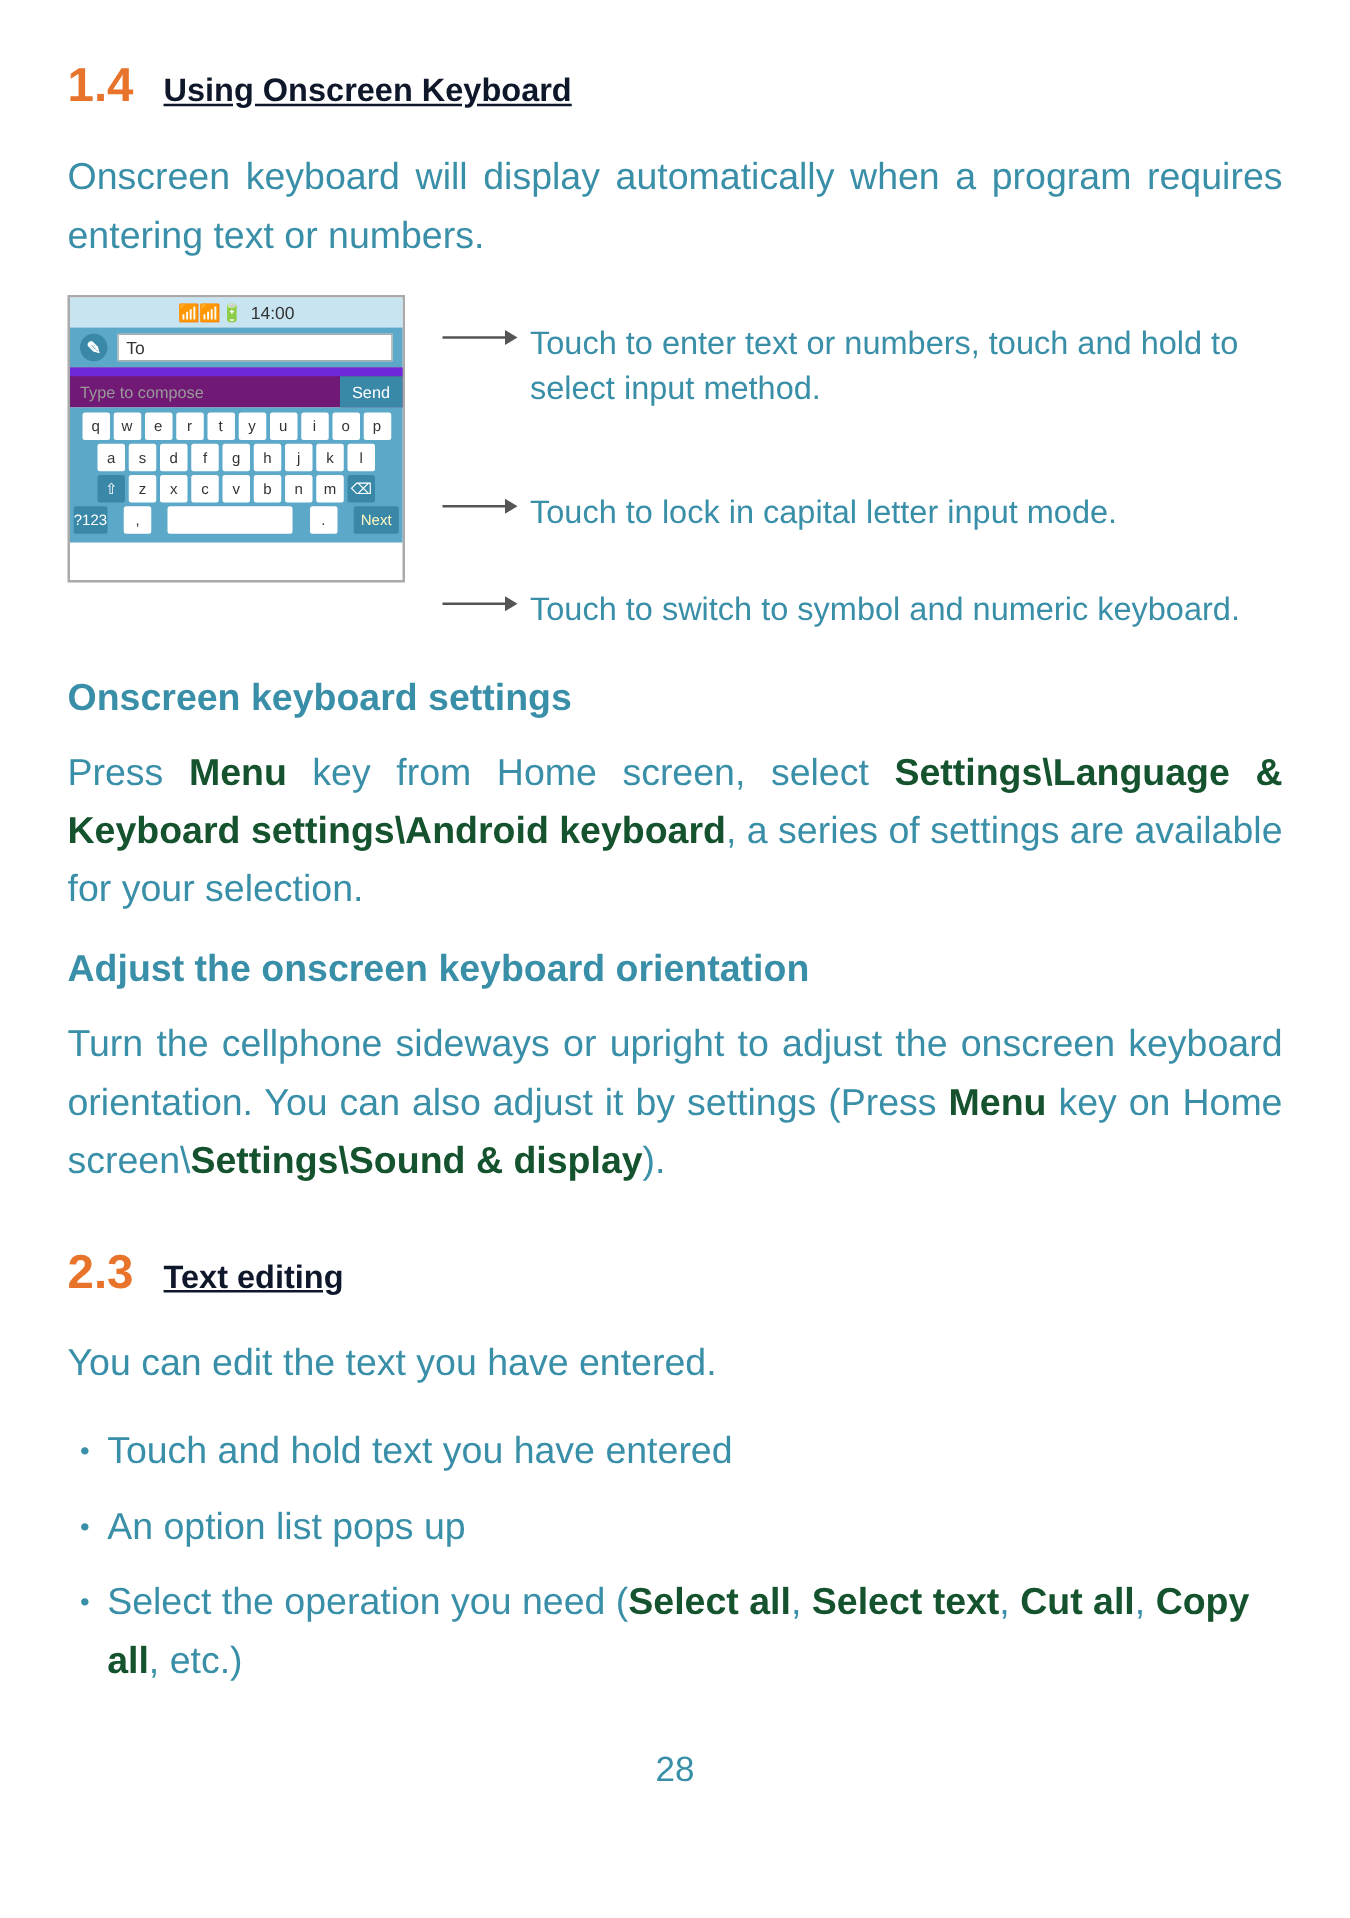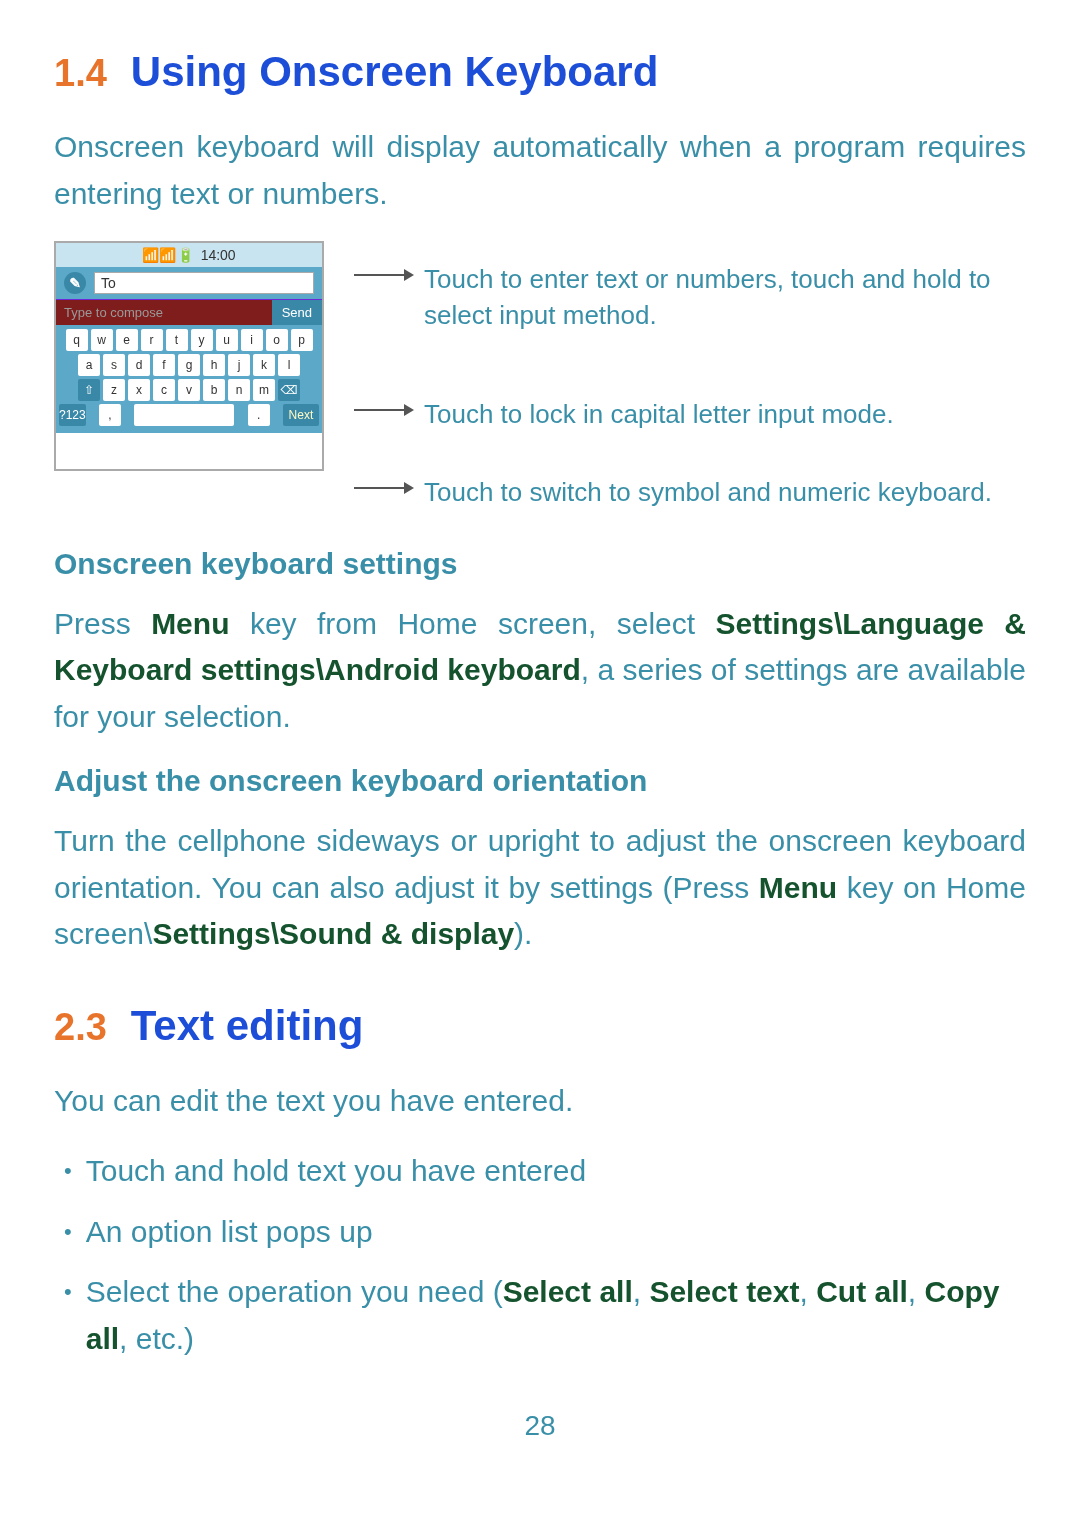--- a/index.html
+++ b/index.html
@@ -20,23 +20,24 @@
       color: #e8732a;
       margin-bottom: 28px;
       display: flex;
       align-items: baseline;
       gap: 24px;
     }
     .section-num {
       color: #e8732a;
     }
     .section-label {
-      color: #1d4ed8;
-      font-size: 42px;
+      color: #0f172a;
+      font-size: 26px;
       font-weight: bold;
+      text-decoration: underline;
     }
 
     
     .body-text {
       font-size: 30px;
       line-height: 1.55;
       color: #3a8fa8;
       text-align: justify;
       margin-bottom: 24px;
     }
@@ -104,24 +105,24 @@
       background: white;
       border: 1px solid #aaa;
       flex: 1;
       padding: 2px 6px;
       font-size: 14px;
       color: #333;
       min-height: 22px;
     }
 
     .phone-compose-area {
-      background: #7f1d1d;
+      background: #701a75;
       display: flex;
       align-items: flex-end;
-      border-top: 1px solid #6d28d9;
+      border-top: 7px solid #6d28d9;
       padding: 0;
     }
 
     .phone-compose-input {
       flex: 1;
       padding: 5px 8px;
       font-size: 13px;
       color: #999;
       border: none;
       outline: none;

